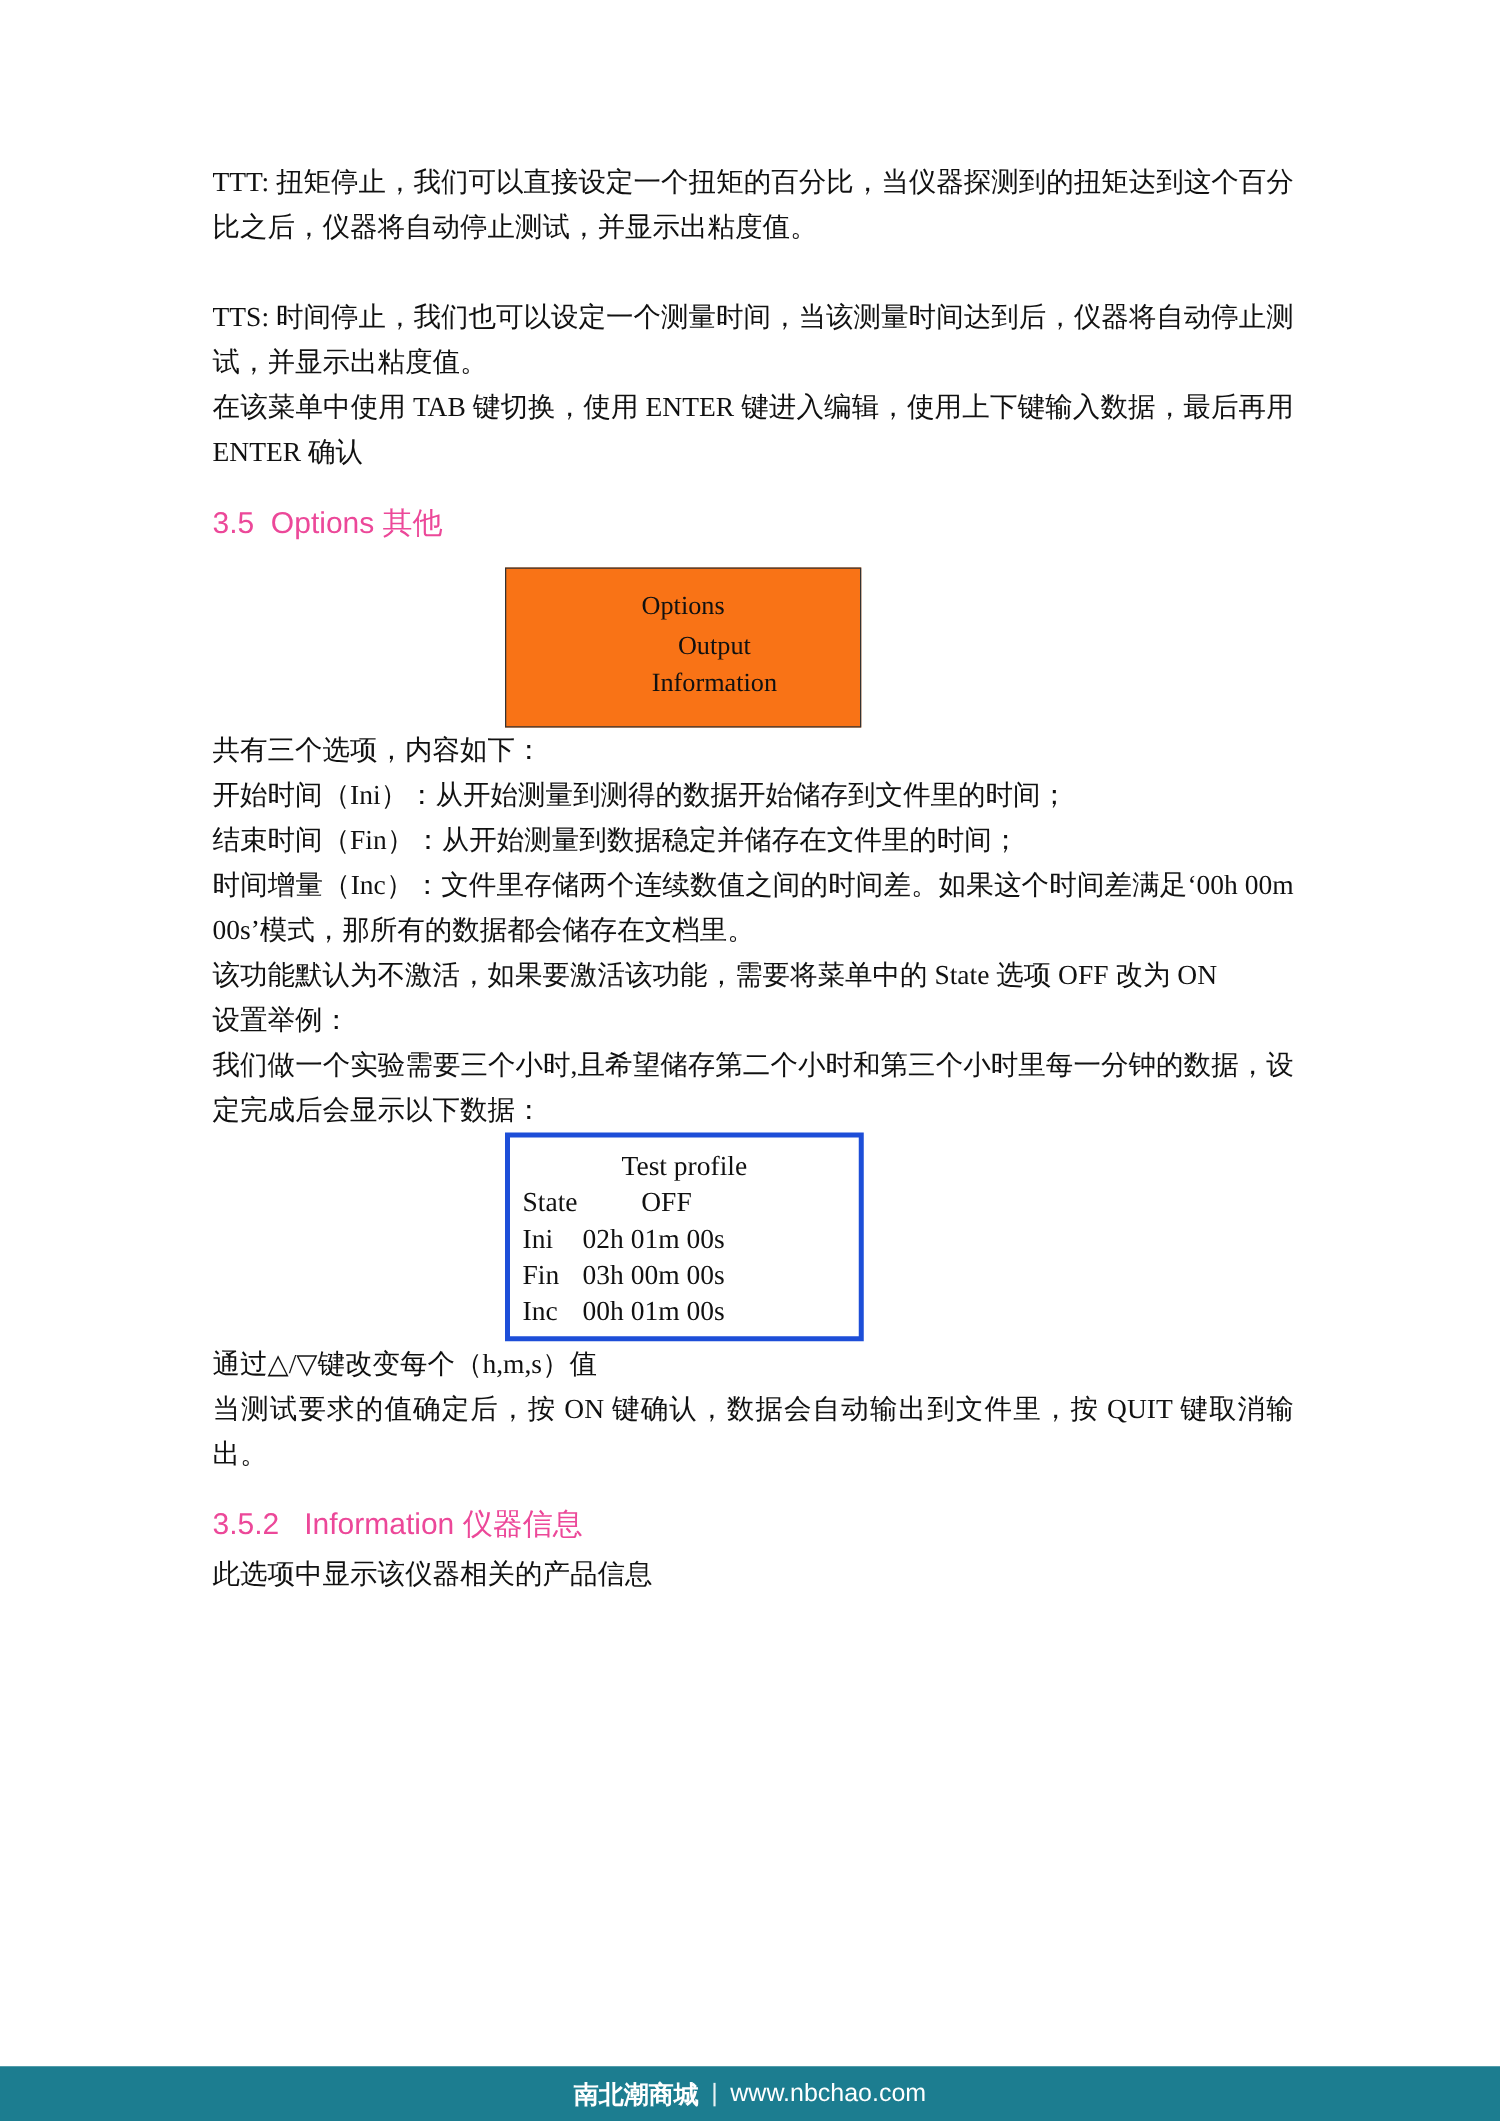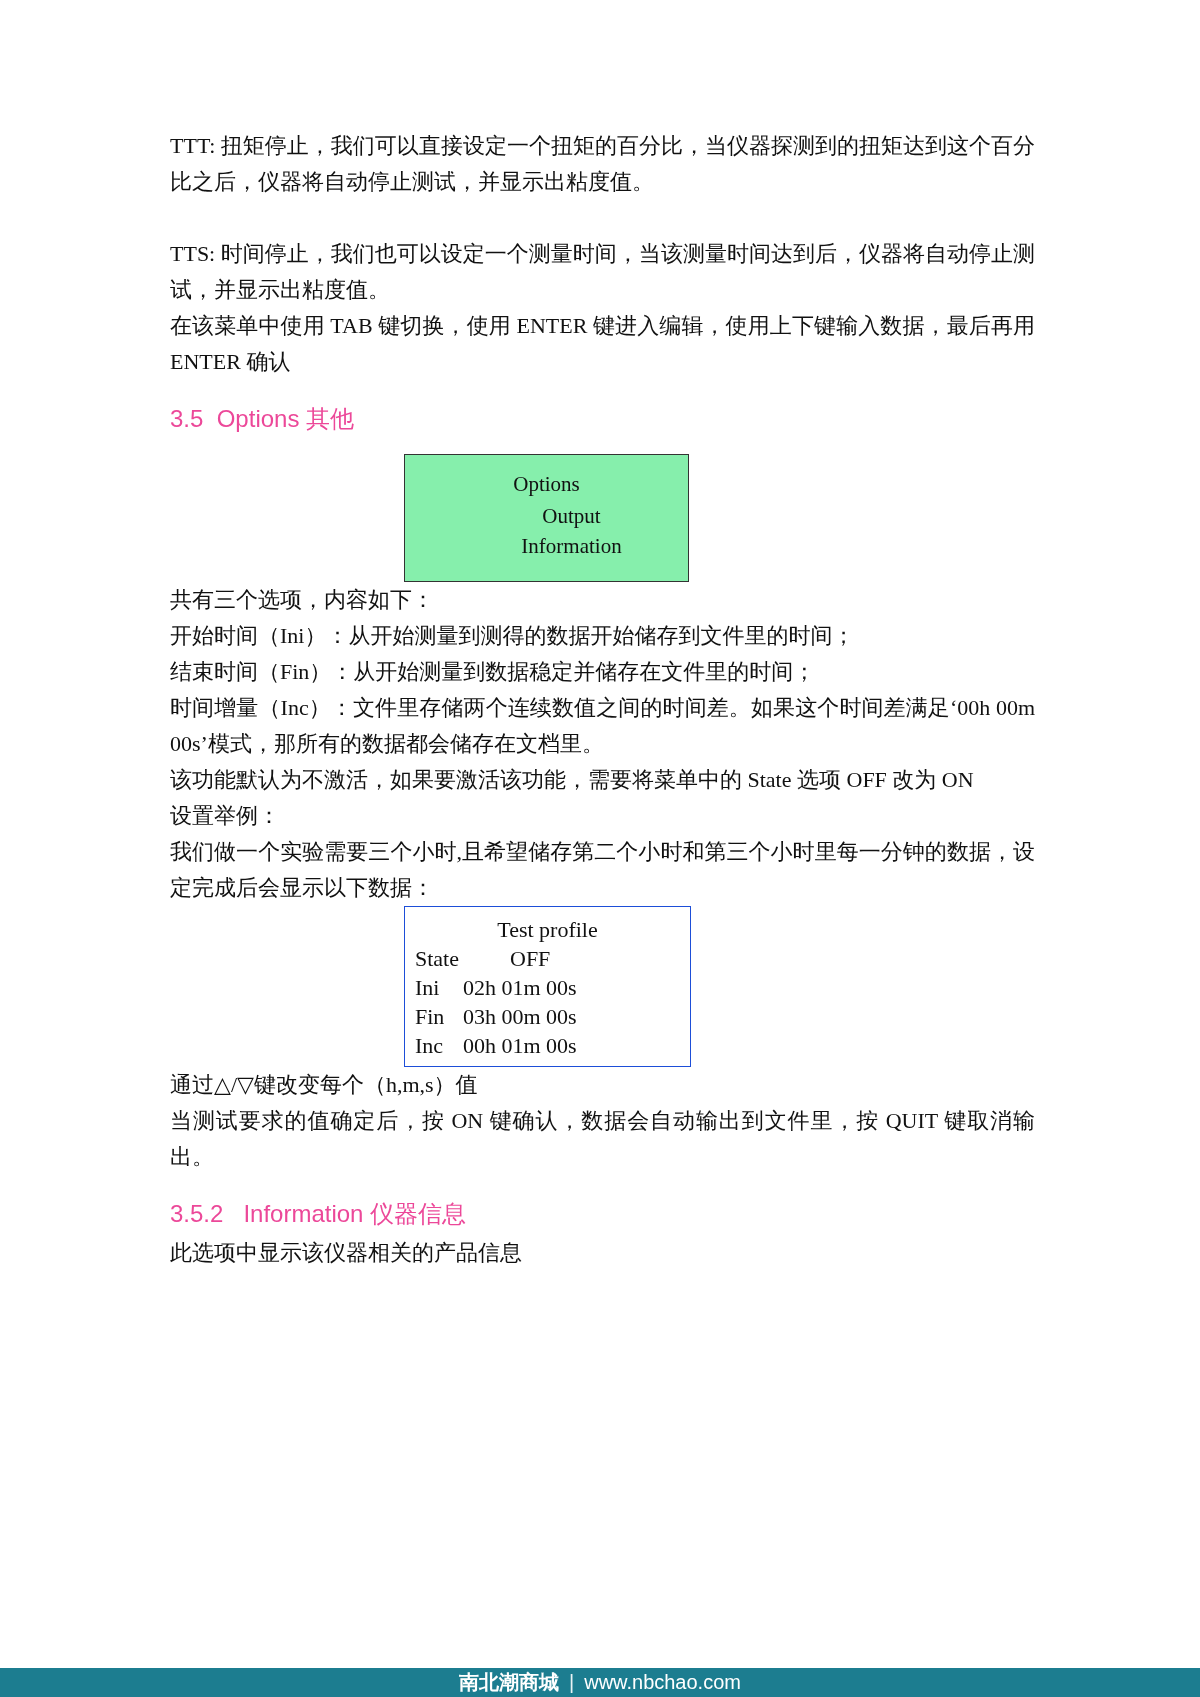--- a/index.html
+++ b/index.html
@@ -34,54 +34,54 @@
     margin-top: 24px;
   }
   .h-35   { margin-top: 30px; }
   .h-351  { margin-top: 38px; margin-bottom: 6px; }
   .h-352  { margin-top: 34px; margin-bottom: 6px; }
   .menu-box {
     width: 285px;
     margin-left: 234px;
     margin-top: 20px;
     border: 1px solid #333333;
-    background: #86efac;
+    background: #f97316;
     padding: 14px 0 20px 0;
     font-size: 21px;
     line-height: 30px;
   }
   .menu-box .box-title {
     text-align: center;
     margin-bottom: 2px;
   }
   .menu-box .box-item {
     padding-left: 50px;
     text-align: center;
   }
   .caption { margin-top: 26px; }
   .profile-box {
     width: 287px;
     margin-left: 234px;
-    border: 1px solid #1d4ed8;
+    border: 4px solid #1d4ed8;
     background: #ffffff;
     padding: 8px 0 6px 10px;
     font-size: 22px;
     line-height: 29px;
   }
   .profile-box .box-title {
     text-align: center;
     padding-right: 10px;
   }
   .tp-row { display: flex; }
   .tp-label { width: 95px; }
   .tp-value { flex: 1; }
   .footer-bar {
     position: absolute;
     left: 0; right: 0; bottom: 0;
-    height: 29px;
+    height: 44px;
     display: flex;
     align-items: center;
     justify-content: center;
     gap: 10px;
     color: #ffffff;
     font-family: "Liberation Sans", "DejaVu Sans", sans-serif;
     font-size: 20px;
   }
   .footer-bar .brand { font-weight: 700; }
   .footer-bar .sep { font-weight: 300; opacity: .9; }

